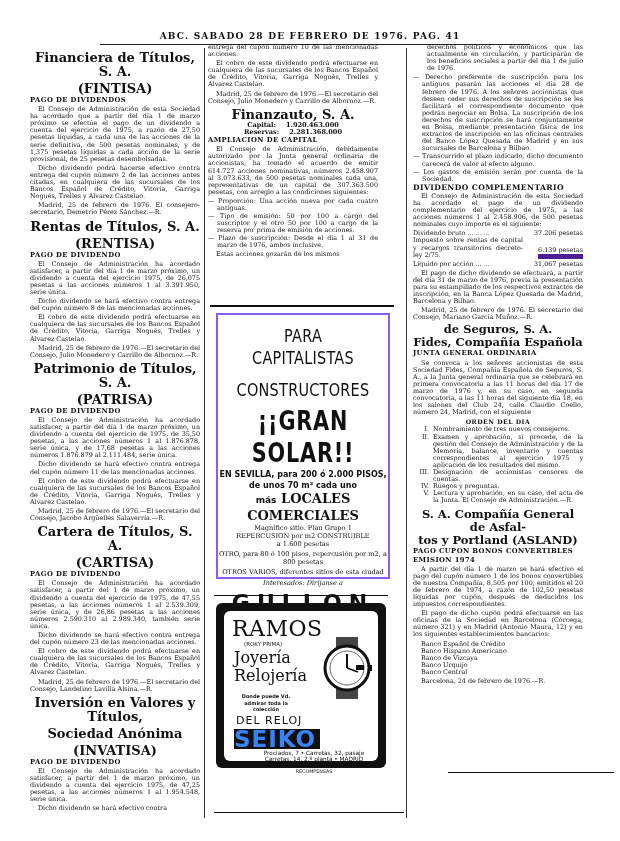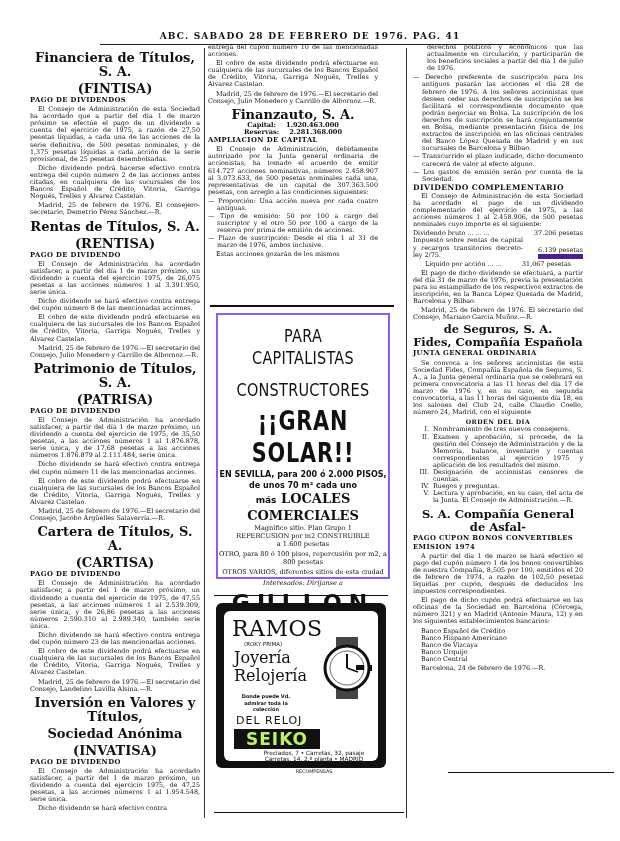--- a/index.html
+++ b/index.html
@@ -27,21 +27,21 @@
   .ad1 .t4 small { font-size:9px; font-family:"DejaVu Sans",sans-serif; }
   .ad1 .t5 { font-family:"DejaVu Serif",serif; font-size:6.6px; line-height:8px; }
   .ad1 .gullon { font-size:22px; font-weight:bold; letter-spacing:7px; margin:3px 0 2px; }
   .ad2 { position:absolute; left:216px; top:603px; width:170px; height:165px; background:#111; border-radius:6px; }
   .ad2 .inner { position:absolute; left:8px; top:8px; width:154px; height:150px; background:#fff; border-radius:6px; }
   .ramos { position:absolute; left:8px; top:5px; font-size:22px; font-family:"DejaVu Serif",serif; letter-spacing:0.5px; }
   .roky { position:absolute; left:20px; top:30px; font-size:5.5px; font-family:"DejaVu Sans",sans-serif; }
   .joy { position:absolute; left:10px; top:38px; font-size:16px; line-height:18px; font-family:"DejaVu Serif",serif; }
   .donde { position:absolute; left:12px; top:82px; width:60px; text-align:center; font-size:5px; line-height:6.5px; font-family:"DejaVu Sans",sans-serif; font-weight:bold; }
   .delreloj { position:absolute; left:12px; top:103px; font-size:11px; letter-spacing:1px; font-family:"DejaVu Sans",sans-serif; }
-  .seiko { position:absolute; left:10px; top:118px; width:86px; height:20px; background:#111; color:#bef264; font-weight:bold; font-size:17px; line-height:20px; text-align:center; letter-spacing:1px; font-family:"DejaVu Sans",sans-serif; }
+  .seiko { position:absolute; left:10px; top:118px; width:86px; height:20px; background:#111; color:#3b82f6; font-weight:bold; font-size:23px; line-height:20px; letter-spacing:1px; font-family:"DejaVu Sans",sans-serif; }
   .watch { position:absolute; left:92px; top:26px; width:62px; height:62px; }
   .addr { position:absolute; left:20px; top:139px; width:140px; font-size:5.8px; line-height:6.4px; font-family:"DejaVu Sans",sans-serif; text-align:center; color:#111; }
   .orden { text-align:center; font-weight:bold; font-size:6.2px; margin:2px 0 1px; letter-spacing:0.5px; }
   .oi { display:flex; }
   .oi .n { width:16px; text-align:right; padding-right:4px; flex:none; }
   .oi .tx { flex:1; }
   .banks { padding-left:8px; }
   .tbl-row { display:flex; justify-content:space-between; }
 </style>
 </head>
@@ -186,21 +186,21 @@
     <div class="sub" style="font-size:7.6px">DIVIDENDO COMPLEMENTARIO</div>
     <p>El Consejo de Administración de esta Sociedad ha acordado el pago de un dividendo complementario del ejercicio de 1975, a las acciones números 1 al 2.458.906, de 500 pesetas nominales cuyo importe es el siguiente:</p>
     <div class="tbl-row">
         <span>Dividendo bruto ... ... ...</span>
         <span>37.206 pesetas</span>
       </div>
     <div class="tbl-row">
         <span style="width:110px">Impuesto sobre rentas de capital y recargos transitorios decreto-ley 2/75.</span>
         <span style="align-self:flex-end;border-bottom:5px solid #4c1d95">6.139 pesetas</span>
       </div>
-    <div class="tbl-row" style="margin:2px 12px">
+    <div class="tbl-row" style="margin:2px 0">
         <span>Líquido por acción ... ...</span>
         <span>31,067 pesetas</span>
       </div>
     <p>El pago de dicho dividendo se efectuará, a partir del día 31 de marzo de 1976, previa la presentación para su estampillado de los respectivos extractos de inscripción, en la Banca López Quesada de Madrid, Barcelona y Bilbao.</p>
     <p class="sig">Madrid, 25 de febrero de 1976. El secretario del Consejo, Mariano García Muñoz.—R.</p>
   </div>
   <div>
     <div class="h2">de Seguros, S. A.</div>
     <div class="h2">Fides, Compañía Española</div>
     <div class="sub">JUNTA GENERAL ORDINARIA</div>
@@ -222,20 +222,21 @@
         <span class="n">IV.</span>
         <span class="tx">Ruegos y preguntas.</span>
       </div>
     <div class="oi">
         <span class="n">V.</span>
         <span class="tx">Lectura y aprobación, en su caso, del acta de la Junta. El Consejo de Administración.—R.</span>
       </div>
   </div>
   <div>
     <div class="h2" style="margin-top:4px">S. A. Compañía General de Asfal-</div>
+    <div class="h2">tos y Portland (ASLAND)</div>
     <div class="sub" style="margin-bottom:0">PAGO CUPON BONOS CONVERTIBLES</div>
     <div class="sub">EMISION 1974</div>
     <p>A partir del día 1 de marzo se hará efectivo el pago del cupón número 1 de los bonos convertibles de nuestra Compañía, 8,505 por 100, emitidos el 20 de febrero de 1974, a razón de 102,50 pesetas líquidas por cupón, después de deducidos los impuestos correspondientes.</p>
     <p>El pago de dicho cupón podrá efectuarse en las oficinas de la Sociedad en Barcelona (Córcega, número 321) y en Madrid (Antonio Maura, 12) y en los siguientes establecimientos bancarios:</p>
     <div class="banks">
       <div>Banco Español de Crédito</div>
       <div>Banco Hispano Americano</div>
       <div>Banco de Vizcaya</div>
       <div>Banco Urquijo</div>
       <div>Banco Central</div>

